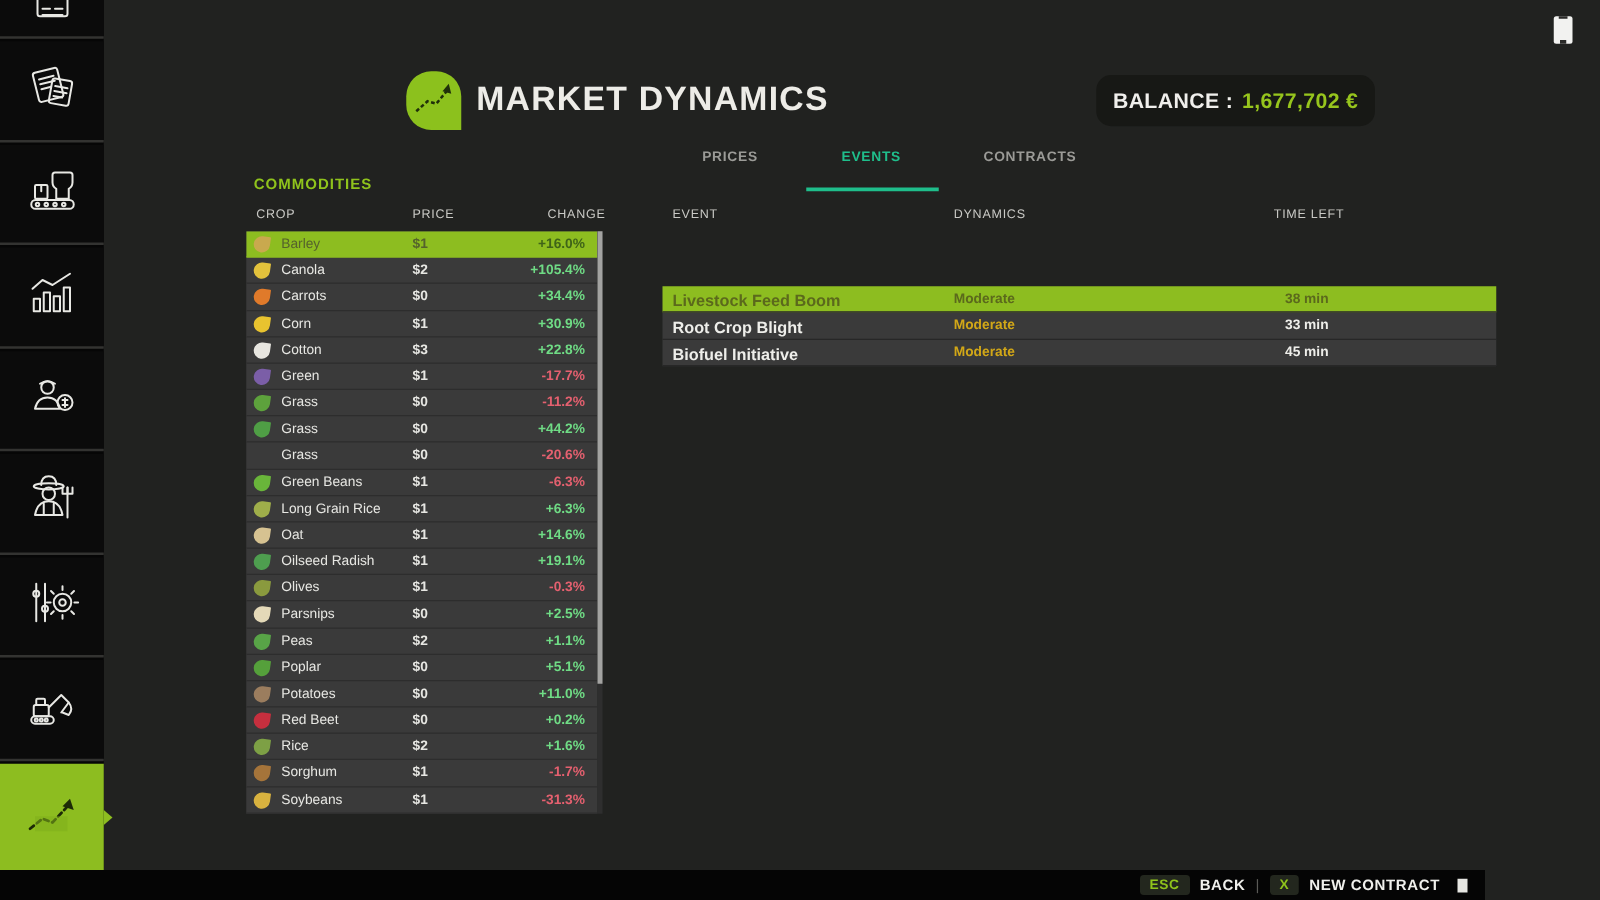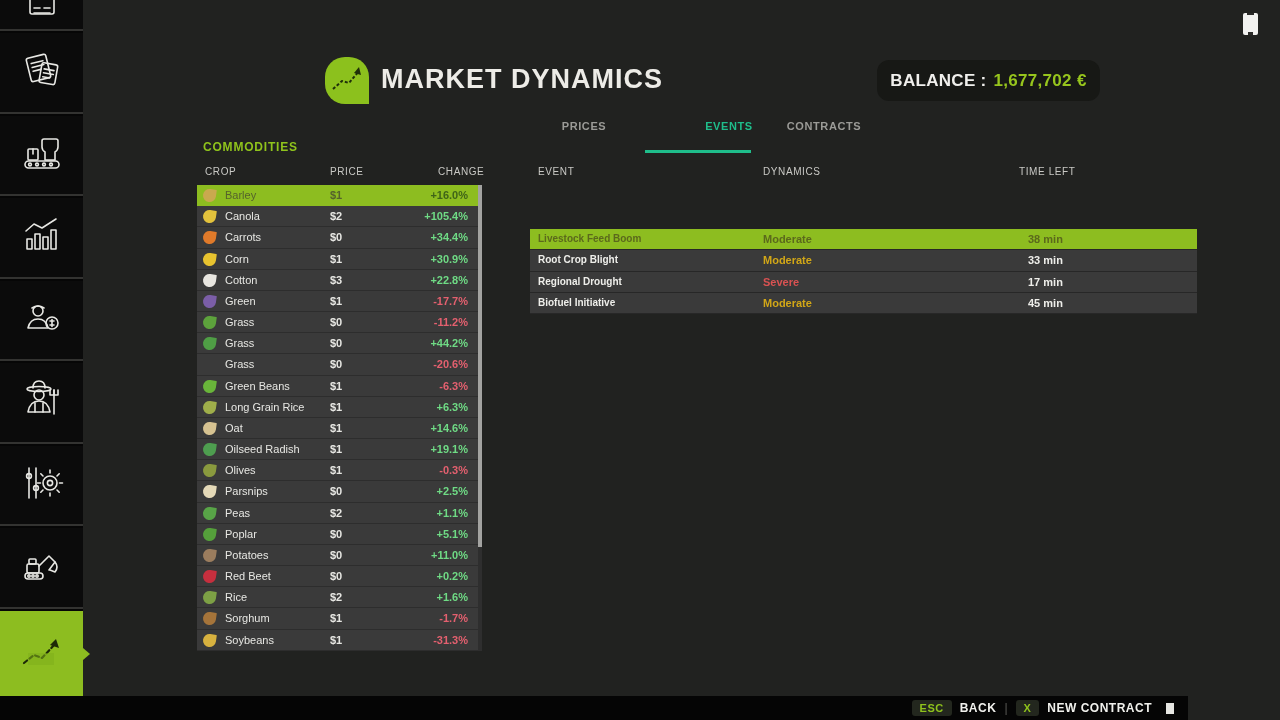--- a/index.html
+++ b/index.html
@@ -75,21 +75,21 @@
   }
   .phone-icon:after {
     content:""; position:absolute; left:5px; bottom:0px; width:5px; height:3px; background:#2a2a28;
   }
 
   
   .tab {
     position:absolute; top:120px; transform:translateX(-50%);
     font-size:11px; font-weight:bold; color:#9b9b97; letter-spacing:.6px; cursor:pointer;
   }
-  .tab.active { color:#1fbe8b;margin-left:32px; }
+  .tab.active { color:#1fbe8b; }
   .tab-underline {
     position:absolute; left:645px; top:150px; width:106px; height:3px; background:#1fbe8b;
   }
 
   
   .commodities-label {
     position:absolute; left:203px; top:140px; font-size:12px; font-weight:bold;
     color:#8fc31c; letter-spacing:.8px;
   }
   .col-header { font-size:10px; font-weight:normal; color:#c9c9c5; letter-spacing:.6px; }
@@ -130,21 +130,21 @@
   .event-col-header    { position:absolute; left:538px;  top:166px; }
   .intensity-col-header{ position:absolute; left:763px;  top:166px; }
   .timeleft-col-header { position:absolute; left:1019px; top:166px; }
 
   .event-rows { position:absolute; left:530px; top:229px; width:667px; }
   .event-row {
     position:relative; height:21.3px; background:#3a3a3a;
     border-bottom:1px solid #272727; cursor:pointer;
   }
   .event-row.selected { background:#8dbd20; }
-  .event-name { position:absolute; left:8px; top:4px; font-size:10px; font-weight:bold; color:#eeeeea; }
+  .event-name { position:absolute; left:8px; top:4px; font-size:13px; font-weight:bold; color:#eeeeea; }
   .event-intensity { position:absolute; left:233px; top:4px; font-size:11px; font-weight:bold; }
   .event-intensity.moderate { color:#d2a717; }
   .event-intensity.severe   { color:#d95252; }
   .event-time { position:absolute; left:498px; top:4px; font-size:11px; font-weight:bold; color:#eeeeea; }
   .event-row.selected .event-name,
   .event-row.selected .event-time,
   .event-row.selected .event-intensity.moderate { color:#5b691c; }
 </style>
 </head>
 <body>
@@ -420,25 +420,20 @@
       <span class="event-name">Livestock Feed Boom</span>
       <span class="event-intensity moderate">Moderate</span>
       <span class="event-time">38 min</span>
     </div>
     <div class="event-row">
       <span class="event-name">Root Crop Blight</span>
       <span class="event-intensity moderate">Moderate</span>
       <span class="event-time">33 min</span>
     </div>
     <div class="event-row">
-      <span class="event-name">Regional Drought</span>
-      <span class="event-intensity severe">Severe</span>
-      <span class="event-time">17 min</span>
-    </div>
-    <div class="event-row">
       <span class="event-name">Biofuel Initiative</span>
       <span class="event-intensity moderate">Moderate</span>
       <span class="event-time">45 min</span>
     </div>
   </div>
 
 <div class="bottom-bar">
   <span class="hint-group">
     <span class="key-badge">ESC</span>
     <span class="hint-label">BACK</span>

